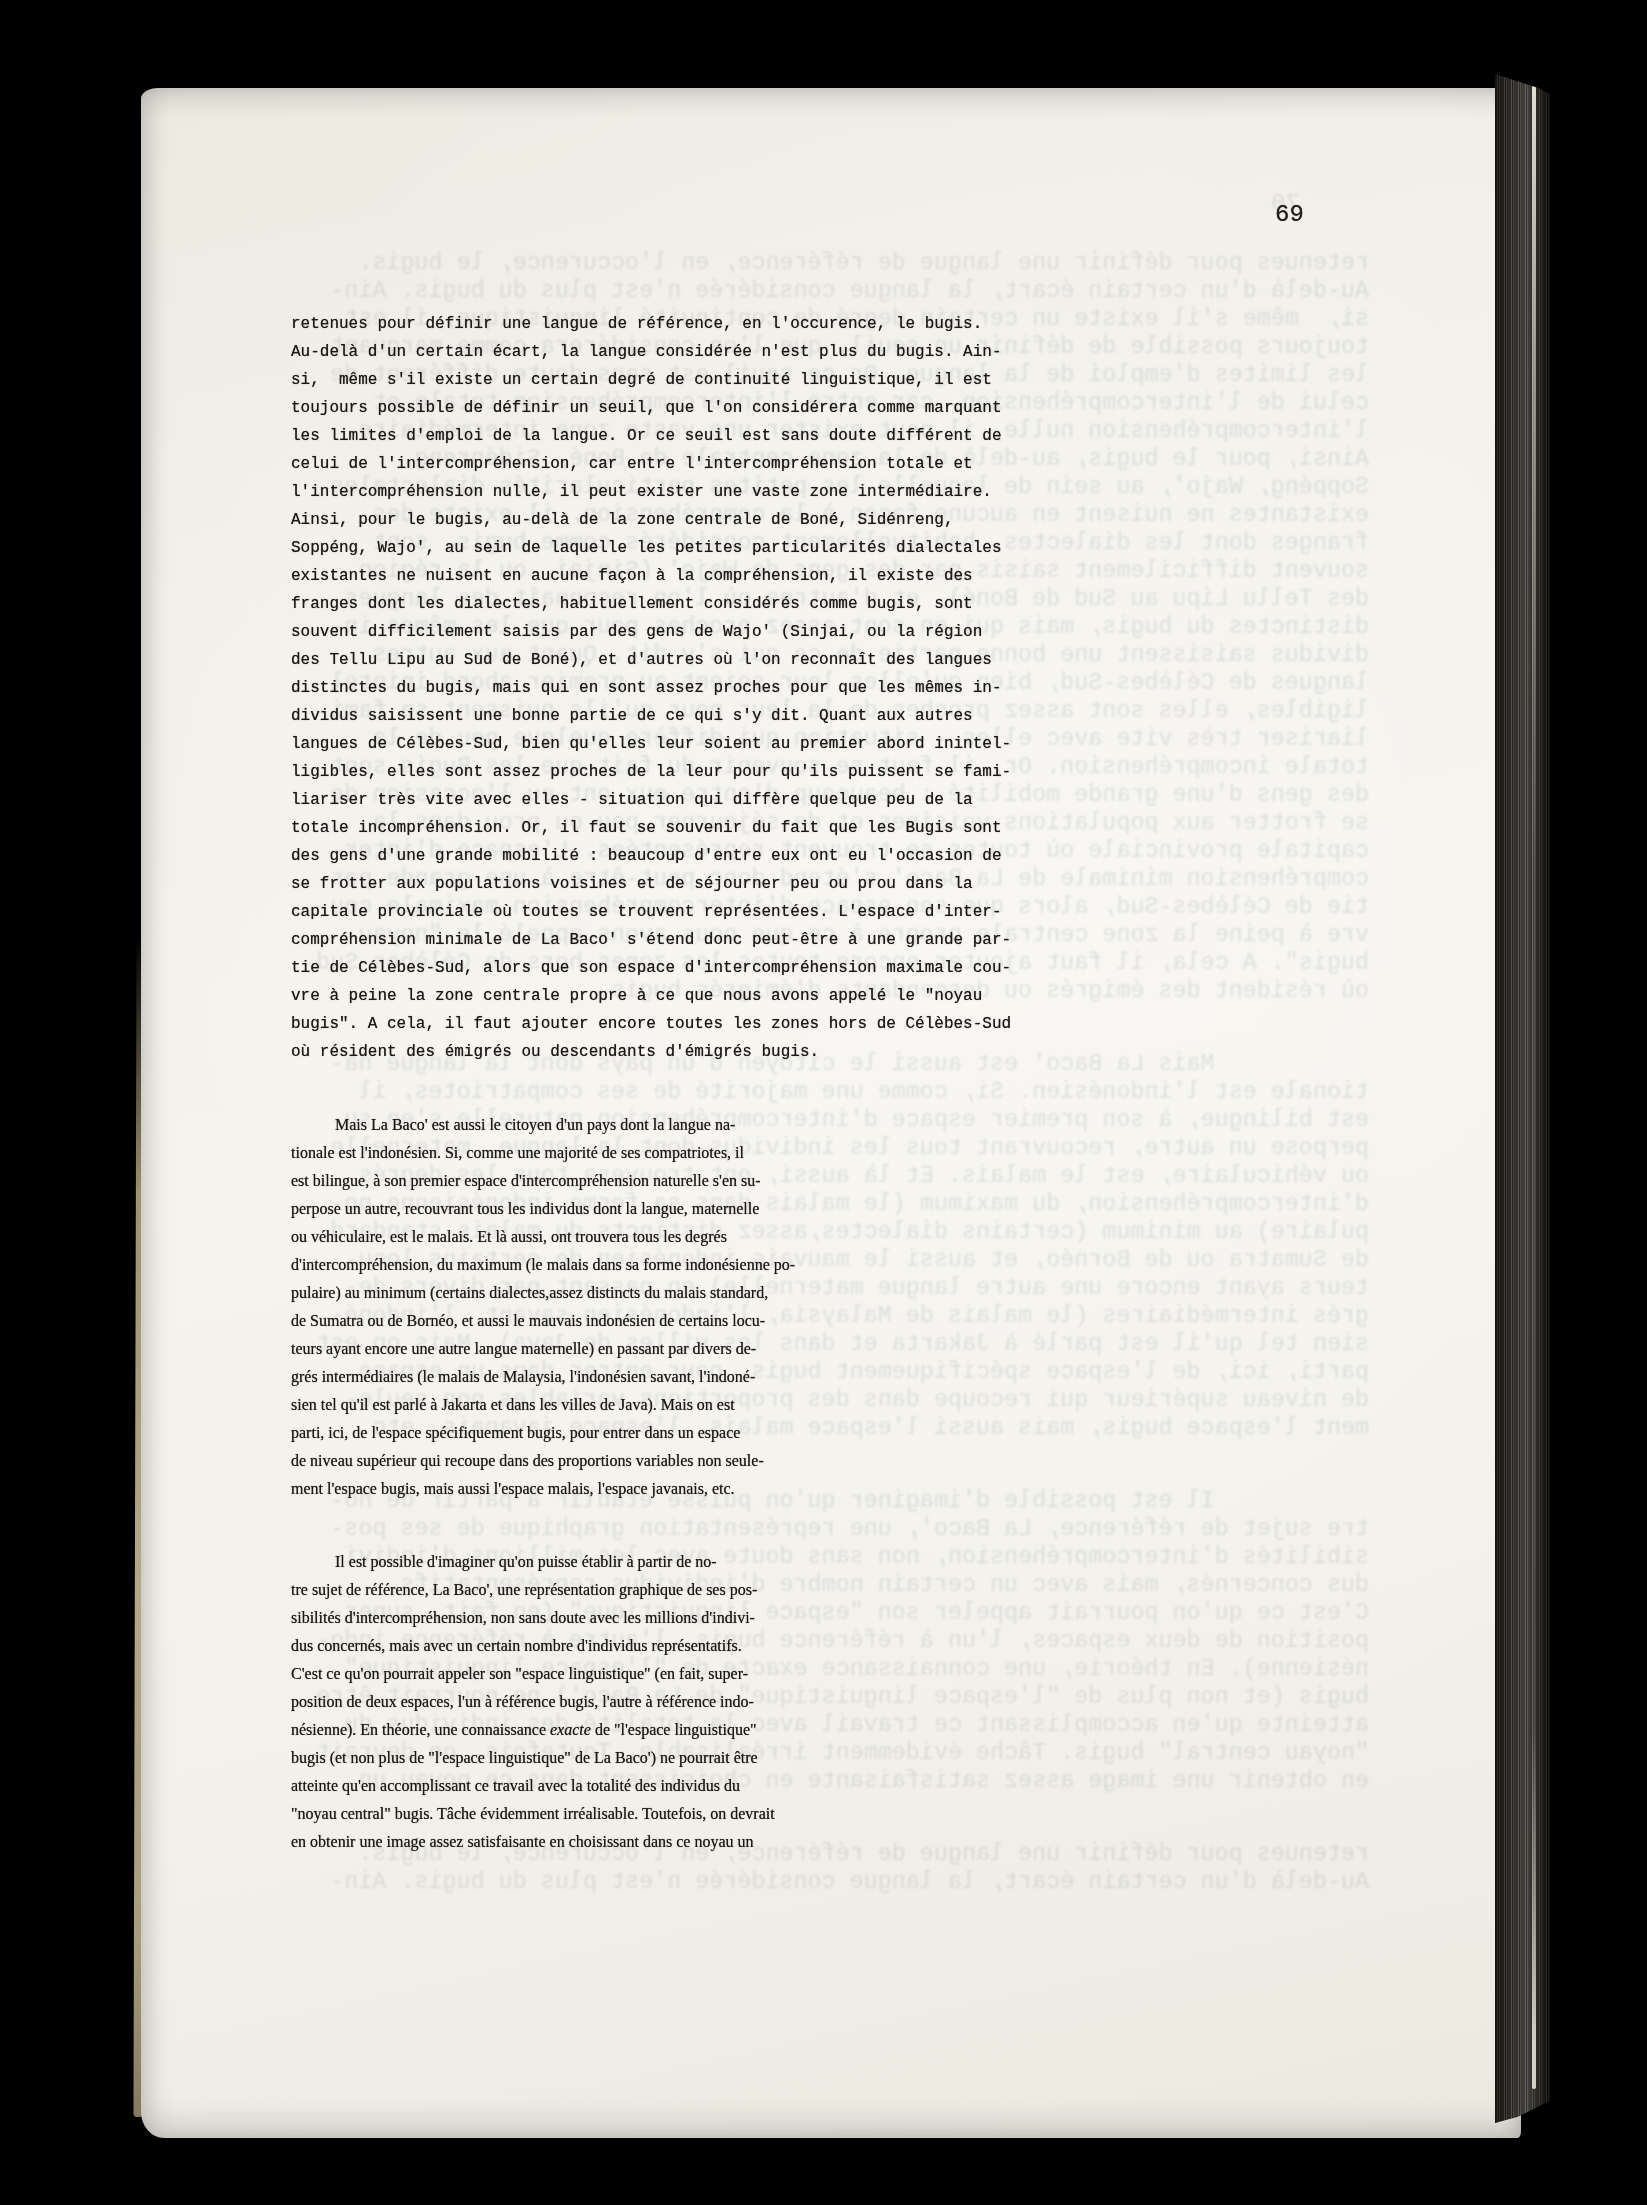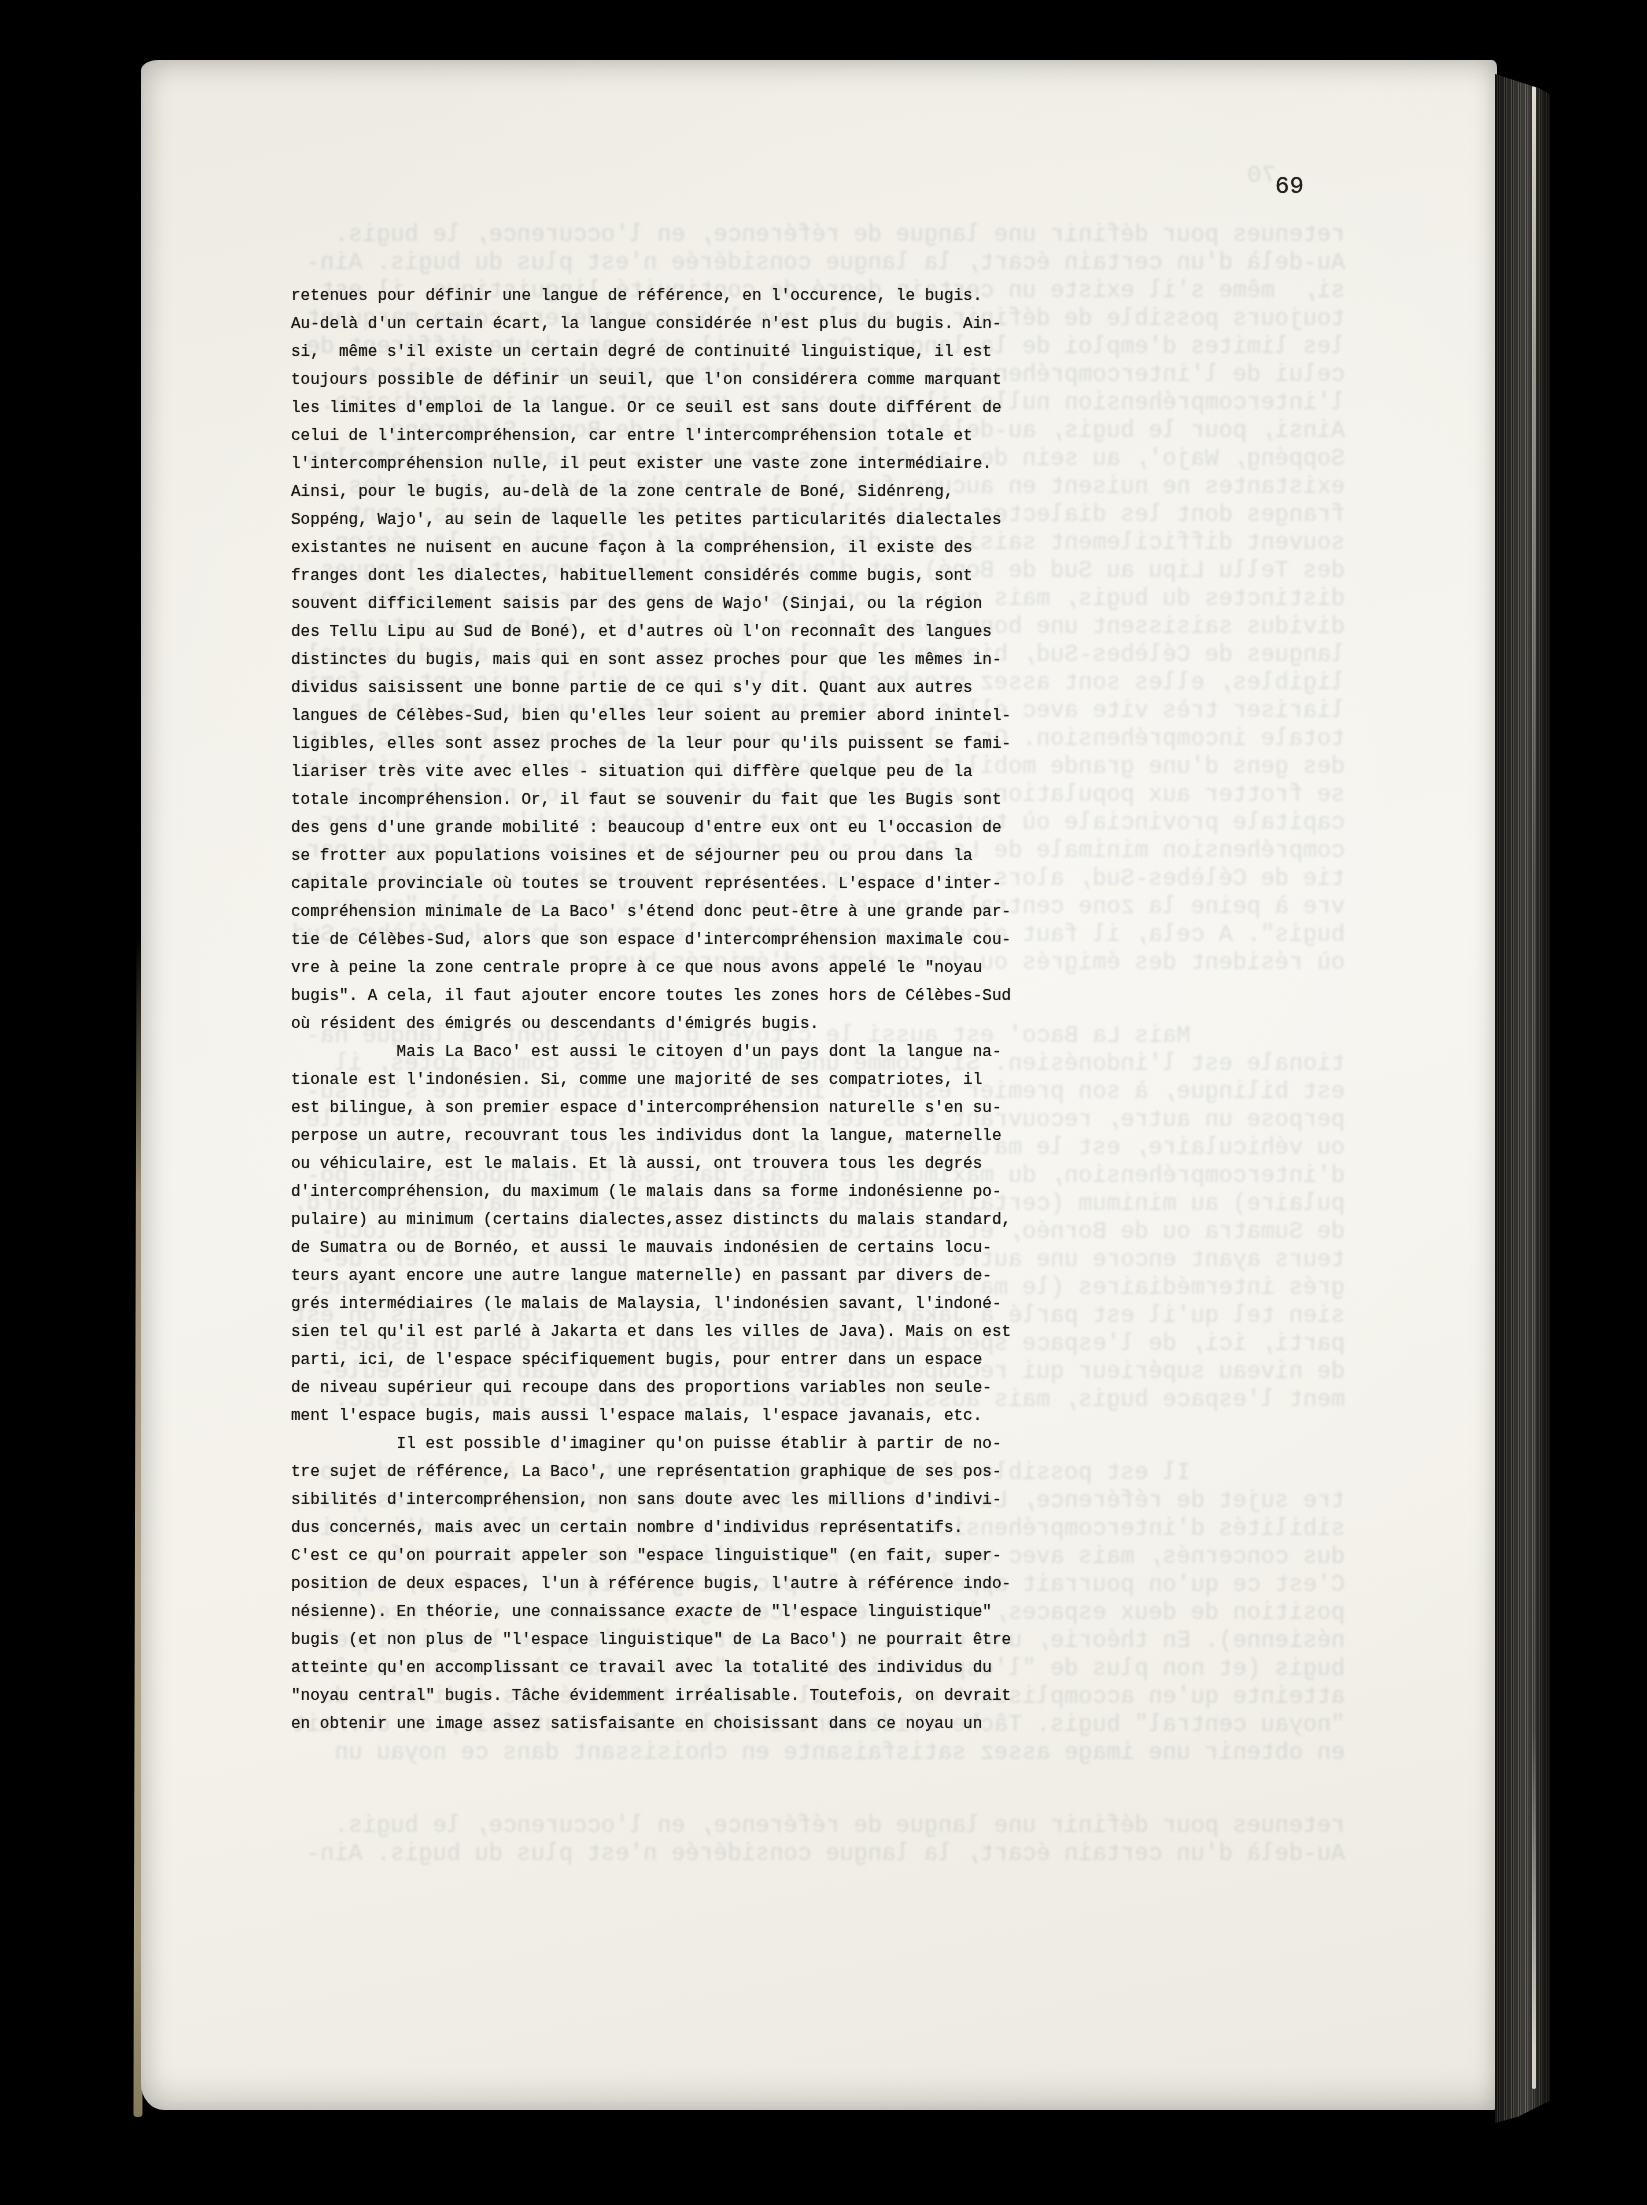--- a/index.html
+++ b/index.html
@@ -5,27 +5,27 @@
   html,body{margin:0;padding:0;background:#000;}
   .scene{position:relative;width:1648px;height:2206px;background:#000;overflow:hidden;
          font-family:"Liberation Mono","DejaVu Sans Mono",monospace;}
 
   
   .left-edge-sliver{position:absolute;left:135px;top:935px;width:8.8px;height:1182px;
     background:linear-gradient(180deg,rgba(167,157,127,0) 0%,#9e9372 22%,#b3a98a 55%,#a89d7c 85%,#857a5c 100%);
     border-radius:3.5px;transform:rotate(0.15deg);}
 
   
-  .page{position:absolute;left:141px;top:60px;width:1356px;height:2050px;
+  .page{position:absolute;left:141px;top:88px;width:1356px;height:2050px;
     background:
       radial-gradient(120% 90% at 62% 38%, rgba(255,255,255,0.35) 0%, rgba(255,255,255,0) 55%),
       linear-gradient(168deg,#edeae2 0%,#f2f0e9 22%,#f5f3ed 48%,#f3f1ea 72%,#ece9e1 100%);
     border-radius:17.6px 5.3px 3.5px 23px / 10.6px 7px 7px 26.5px;
     box-shadow:inset 0 12.4px 23px rgba(0,0,0,0.10), inset 12.4px 0 26.5px rgba(0,0,0,0.05),
-               inset 0 -16px 30px rgba(0,0,0,0.12), inset -5.3px 0 12.4px rgba(0,0,0,0.05);}
+               inset 0 -16px 30px rgba(0,0,0,0.12), inset -5.3px 0 12.4px rgba(0,0,0,0.05);padding-left:24px;}
 
   
   .fore-edge{position:absolute;left:1495px;top:74px;width:55px;height:2049px;
     background:
       linear-gradient(90deg,rgba(0,0,0,0.55) 0%,rgba(0,0,0,0.05) 26%,rgba(255,255,255,0.10) 58%,rgba(0,0,0,0.35) 86%,rgba(0,0,0,0.65) 100%),
       repeating-linear-gradient(90deg,#2b2926 0 1.8px,#55524b 1.8px 2.6px,#201e1b 2.6px 4.4px,#47443e 4.4px 5.3px,#2e2c28 5.3px 7px);
     clip-path:polygon(0 0,52% 0.45%,80% 0.7%,100% 1.0%,100% 98.9%,42% 99.7%,0 100%);}
   .fore-edge-highlight{position:absolute;left:37px;top:12.4px;width:4.4px;height:2003px;
     background:linear-gradient(180deg,rgba(235,231,219,0.95) 0%,rgba(235,231,219,0.55) 14%,rgba(235,231,219,0.12) 40%,rgba(235,231,219,0.10) 82%,rgba(240,236,226,0.85) 98%);
     border-radius:1.8px;}
@@ -35,21 +35,21 @@
     opacity:0.16;color:#5f6d7e;pointer-events:none;}
   .ghost-body{position:absolute;left:152px;top:161px;font-size:23.4px;line-height:28px;white-space:pre;}
   .ghost-body .paragraph + .paragraph{margin-top:45px;}
   .ghost-pagenum{position:absolute;left:221px;top:102px;font-size:24px;}
 
   
   .page-number{position:absolute;left:1134px;top:113px;font-size:24px;color:#23201c;
     text-shadow:0 0 0.7px rgba(30,27,23,0.8);}
   .body-text{position:absolute;left:150px;top:222px;font-size:16px;line-height:28px;
     color:#1b1815;white-space:pre;text-shadow:0 0 0.8px rgba(27,24,21,0.75);}
-  .body-text .paragraph + .paragraph{}
+  .body-text .paragraph + .paragraph{margin-top:45px;font-family:Liberation Serif, serif;}
   .line{white-space:pre;}
   .em{font-style:italic;}
 </style>
 </head>
 <body>
 
 <div class="scene">
 
   <div class="left-edge-sliver"></div>
 

